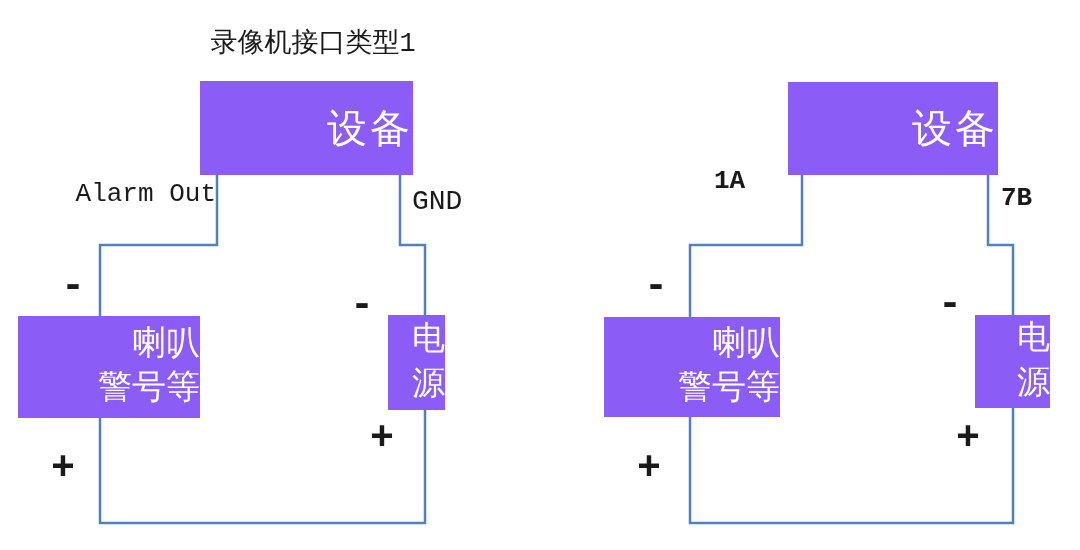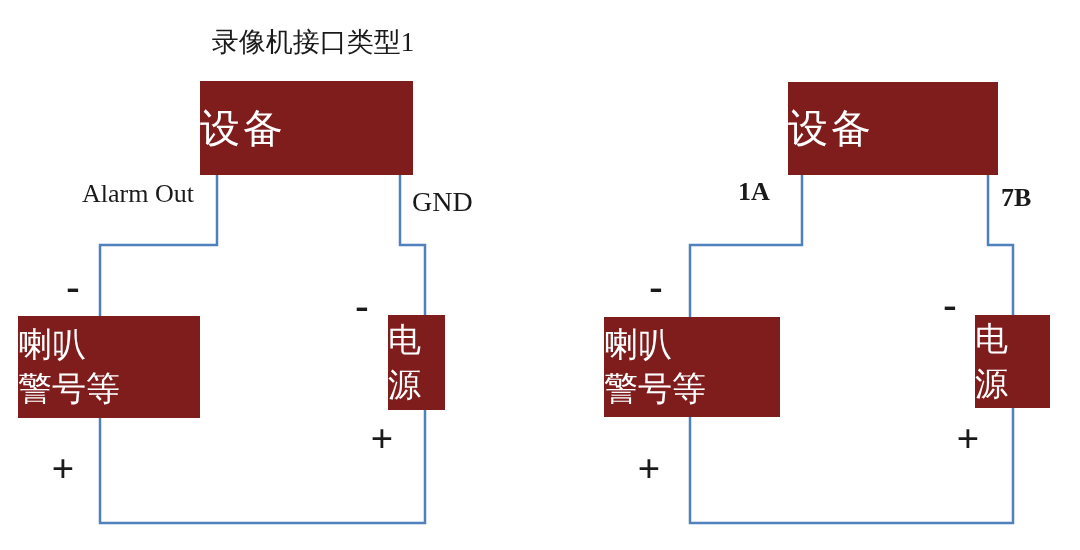--- a/index.html
+++ b/index.html
@@ -1,30 +1,30 @@
 <!DOCTYPE html>
 <html><head>
 <meta charset="utf-8">
 <style>
   html,body{margin:0;padding:0;background:#ffffff;}
   #canvas{
     position:relative;
     width:1080px;height:550px;
     background:#ffffff;
-    font-family:Liberation Serif, serif;
+    font-family:Liberation Mono, monospace;
     color:#1a1a1a;
     overflow:hidden;
     border-radius:25px;
   }
   .wires{position:absolute;left:0;top:0;z-index:1;}
   .pinkbox{
     position:absolute;z-index:2;
-    background:#7f1d1d;
+    background:#8b5cf6;
     color:#ffffff;
-    display:flex;flex-direction:column;align-items:flex-start;justify-content:center;
+    display:flex;flex-direction:column;align-items:flex-end;justify-content:center;
     text-align:center;
   }
   .device-box{font-size:40px;letter-spacing:3px;}
   .speaker-box{font-size:34px;line-height:44px;margin-left:7px;}
   .power-box{font-size:33px;line-height:45px;}
   .label{position:absolute;z-index:3;white-space:nowrap;}
   .title{font-size:27px;font-weight:500;text-align:center;}
   .term{font-size:26px;}
   .term-bold{font-size:26px;font-weight:700;}
   .polarity{font-size:40px;font-weight:700;line-height:40px;text-align:center;}
@@ -38,21 +38,21 @@
     <polyline points="217,175 217,245 100,245 100,523 425,523 425,245 400,245 400,175" fill="none" stroke="#4f81bd" stroke-width="2.5"></polyline>
     <polyline points="802,175 802,245 690,245 690,523 1013,523 1013,245 988,245 988,175" fill="none" stroke="#4f81bd" stroke-width="2.5"></polyline>
   </svg>
 
   <div class="label title" style="left:163px;top:24px;width:300px;">录像机接口类型1</div>
 
   <div class="pinkbox device-box" style="left:200px;top:81px;width:213px;height:94px;">
     <span>设备</span>
   </div>
 
-  <div class="label term" style="left:44px;top:179px;width:150px;text-align:right;">Alarm Out</div>
+  <div class="label term" style="left:66px;top:179px;width:150px;text-align:right;">Alarm Out</div>
   <div class="label term" style="left:412px;top:186px;width:100px;font-size:28px;">GND</div>
 
   <div class="label polarity" style="left:58px;top:267px;width:30px;">-</div>
 
   <div class="pinkbox speaker-box" style="left:11px;top:316px;width:182px;height:102px;">
     <span>喇叭</span>
     <span>警号等</span>
   </div>
 
   <div class="label polarity" style="left:46px;top:449px;width:34px;">+</div>
@@ -64,21 +64,21 @@
     <span>源</span>
   </div>
 
   <div class="label polarity" style="left:365px;top:419px;width:34px;">+</div>
 
 
   <div class="pinkbox device-box" style="left:788px;top:82px;width:210px;height:93px;">
     <span>设备</span>
   </div>
 
-  <div class="label term-bold" style="left:714px;top:177px;width:80px;text-align:center;">1A</div>
+  <div class="label term-bold" style="left:714px;top:166px;width:80px;text-align:left;">1A</div>
   <div class="label term-bold" style="left:1001px;top:183px;width:60px;">7B</div>
 
   <div class="label polarity" style="left:641px;top:267px;width:30px;">-</div>
 
   <div class="pinkbox speaker-box" style="left:597px;top:317px;width:176px;height:100px;">
     <span>喇叭</span>
     <span>警号等</span>
   </div>
 
   <div class="label polarity" style="left:632px;top:449px;width:34px;">+</div>

